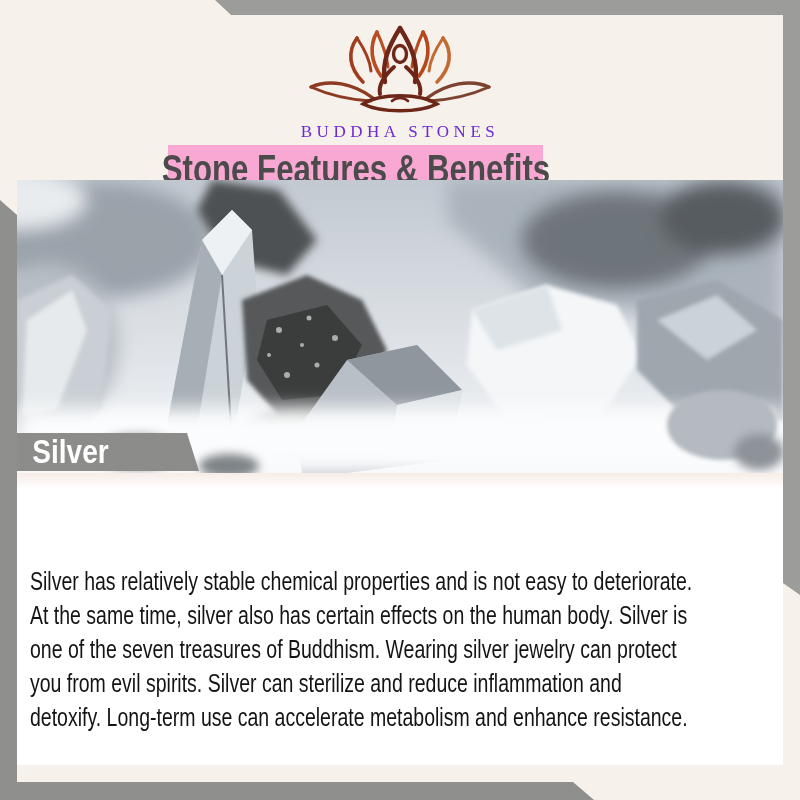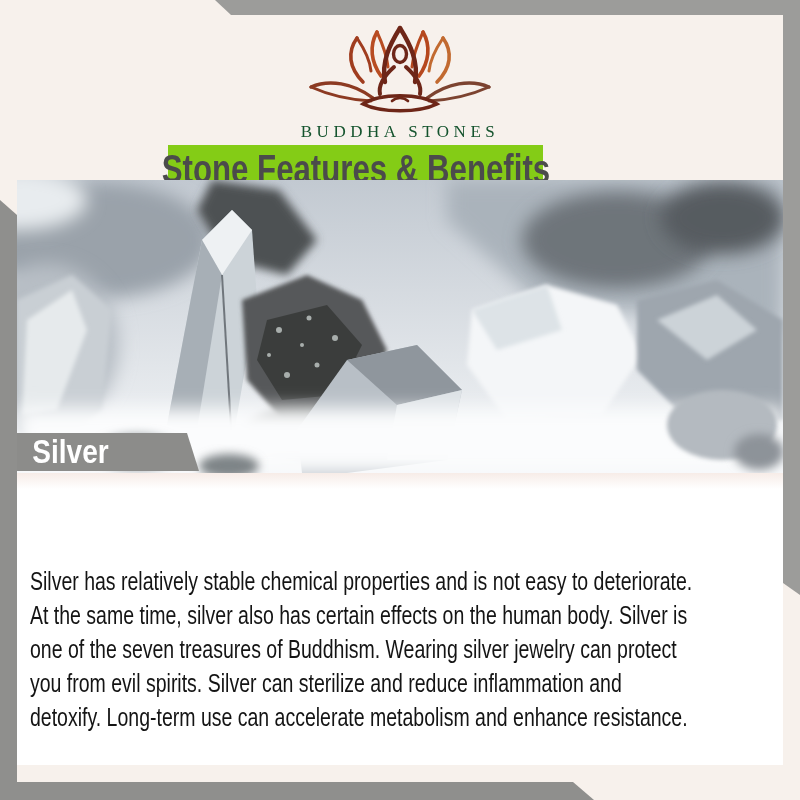--- a/index.html
+++ b/index.html
@@ -8,25 +8,25 @@
     background:#f7f1ec;
     font-family:"Liberation Sans",sans-serif;
   }
   .abs{position:absolute;}
   
   #frame{left:0;top:0;width:800px;height:800px;z-index:1;pointer-events:none;}
   
   .logo-wrap{left:0;top:24px;width:800px;text-align:center;z-index:2;}
   .brand-name{
     margin-top:2px;font-family:"Liberation Serif",serif;font-size:17px;
-    letter-spacing:4.5px;color:#14532d;
+    letter-spacing:4.5px;color:#6d28d9;
   }
   
   .title-box{
-    left:168px;top:145px;width:375px;height:48px;background:#84cc16;z-index:2;
+    left:168px;top:145px;width:375px;height:48px;background:#f9a8d4;z-index:2;
     display:flex;align-items:center;justify-content:center;
   }
   .title-text{
     font-weight:bold;font-size:40px;color:#4b4b4b;white-space:nowrap;
     transform:scaleX(.78);transform-origin:center center;letter-spacing:0px;
   }
   
   .card{left:17px;top:180px;width:766px;height:585px;background:#ffffff;z-index:2;overflow:hidden;}
   .photo{left:0;top:0;width:766px;height:293px;overflow:hidden;}
   .photo svg{display:block;}

